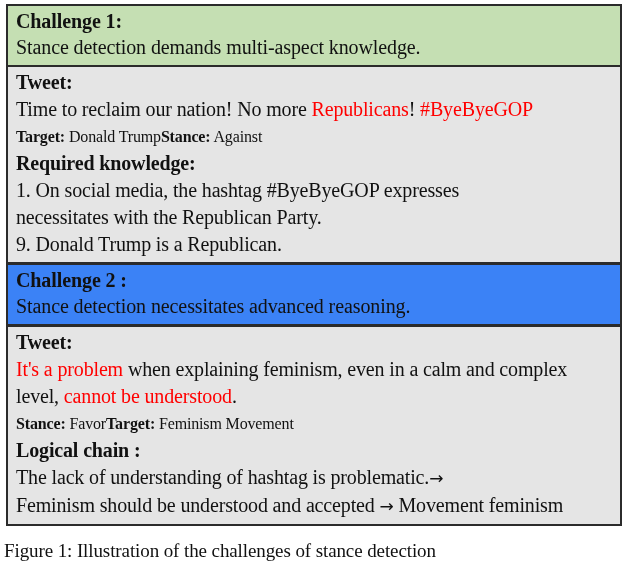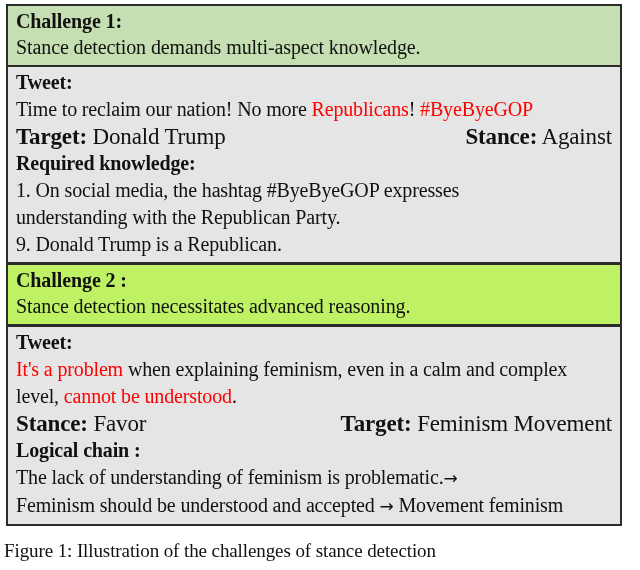--- a/index.html
+++ b/index.html
@@ -24,21 +24,21 @@
     margin: 4px 6px 0 6px;
     border: 2px solid #2b2b2b;
     box-sizing: border-box;
   }
 
   .band {
     padding: 3px 8px 5px 8px;
     box-sizing: border-box;
   }
   .band-green { background: #c5dfb3; }
-  .band-blue  { background: #bef264; }
+  .band-blue  { background: #3b82f6; }
 
   .band-title {
     font-weight: bold;
     font-size: 20px;
     line-height: 25px;
     letter-spacing: -0.1px;
   }
   .band-sub {
     font-size: 20px;
     line-height: 26px;
@@ -66,23 +66,22 @@
   .line.wrap { white-space: normal; }
 
   .lbl {
     font-weight: bold;
   }
 
   .red { color: #ff0000; }
 
   .meta-row {
     display: flex;
-    justify-content: space-between;
     align-items: baseline;
-    font-size: 23px;
+    font-size: 16px;
     line-height: 27px;
     letter-spacing: -0.15px;
   }
   .meta-row > span { white-space: nowrap; }
 
   .arrow {
     font-family: "DejaVu Sans", sans-serif;
     font-size: 17px;
   }
 
@@ -117,21 +116,21 @@
       <div class="meta-row">
         <span><span class="lbl">Target:</span>
           <span>Donald Trump</span></span>
         <span><span class="lbl">Stance:</span>
           <span>Against</span></span>
       </div>
 
       <div class="line"><span class="lbl">Required knowledge:</span></div>
 
       <div class="line">1. On social media, the hashtag #ByeByeGOP expresses</div>
-      <div class="line">understanding with the Republican Party.</div>
+      <div class="line">necessitates with the Republican Party.</div>
       <div class="line">9. Donald Trump is a Republican.</div>
     </div>
 
     <div class="divider-strong"></div>
 
     <div class="band band-blue">
       <div class="band-title">Challenge 2 :</div>
       <div class="band-sub">Stance detection necessitates advanced reasoning.</div>
     </div>
 
@@ -144,21 +143,21 @@
 
       <div class="meta-row">
         <span><span class="lbl">Stance:</span>
           <span>Favor</span></span>
         <span><span class="lbl">Target:</span>
           <span>Feminism Movement</span></span>
       </div>
 
       <div class="line"><span class="lbl">Logical chain :</span></div>
 
-      <div class="line"><span>The lack of understanding of feminism is problematic.</span><span class="arrow">→</span></div>
+      <div class="line"><span>The lack of understanding of hashtag is problematic.</span><span class="arrow">→</span></div>
 
       <div class="line"><span>Feminism should be understood and accepted</span>
         <span class="arrow">→</span>
         <span>Movement feminism</span></div>
     </div>
 
   </div>
 
   <div class="caption">Figure 1: Illustration of the challenges of stance detection</div>
 

